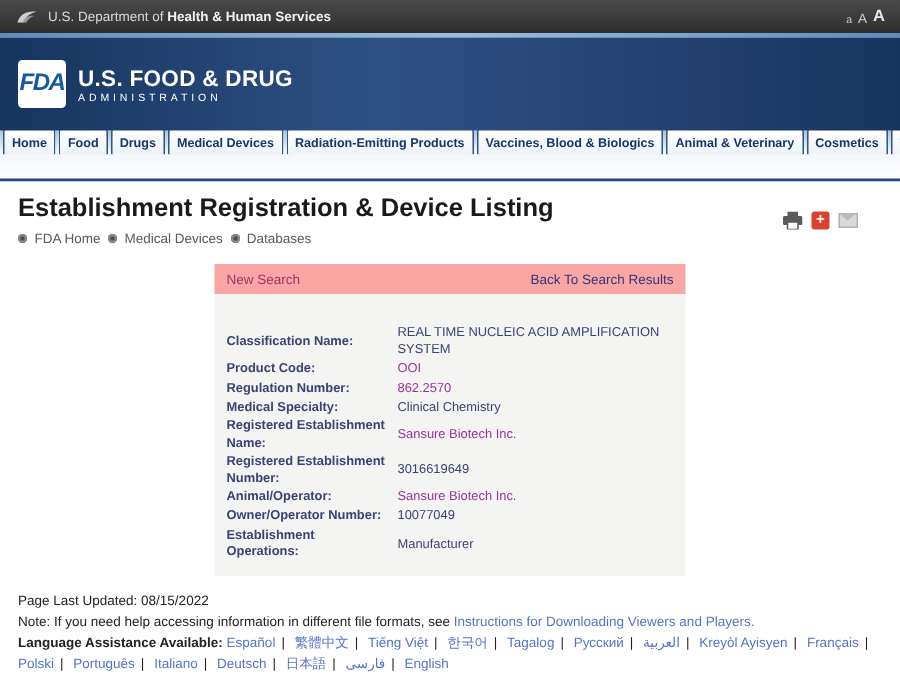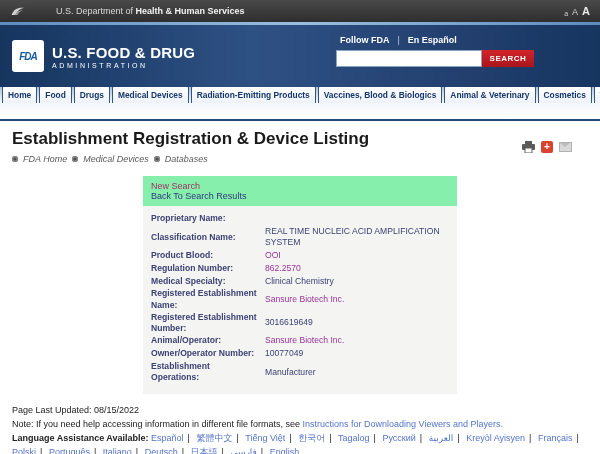--- a/index.html
+++ b/index.html
@@ -1,57 +1,57 @@
 <!DOCTYPE html>
 <html><head>
 <meta charset="utf-8">
 <style>
   * { margin:0; padding:0; box-sizing:border-box; }
   html,body { width:600px; height:454px; overflow:hidden; }
   body { font-family:"Liberation Sans", sans-serif; display:flex; flex-direction:column; background:#fff; }
 
   
-  .govbar { height:22px; background:linear-gradient(#4a4a4a,#2e2e2e); display:flex; align-items:center; padding:0 10px; color:#d9d9d9; font-size:9px; flex:0 0 auto;gap:24px; }
+  .govbar { height:22px; background:linear-gradient(#4a4a4a,#2e2e2e); display:flex; align-items:center; padding:0 10px; color:#d9d9d9; font-size:9px; flex:0 0 auto; }
   .govbar .eagle { width:16px; height:14px; margin-right:6px; }
   .govbar b { color:#f2f2f2; }
   .fontsize { margin-left:auto; display:flex; align-items:flex-end; gap:4px; color:#cfcfcf; }
   .fz-s { font-size:7px; } .fz-m { font-size:9px; } .fz-l { font-size:11px; font-weight:bold; color:#e8e8e8; }
 
   
   .hdr-strip { height:3px; background:linear-gradient(90deg,#5d8cc0,#9bbedf 50%,#5d8cc0); flex:0 0 auto; }
   .header { height:62px; background:linear-gradient(90deg,#16355f,#2e5184 42%,#223f6e 78%,#16355f); display:flex; align-items:center; padding:0 12px; flex:0 0 auto; position:relative; }
-  .fda-logo { width:32px; height:32px; background:#fff; border-radius:3px; display:flex; align-items:center; justify-content:center; color:#145a9e; font-weight:bold; font-size:10px; font-style:italic; letter-spacing:-1px; }
+  .fda-logo { width:32px; height:32px; background:#fff; border-radius:3px; display:flex; align-items:center; justify-content:center; color:#145a9e; font-weight:bold; font-size:16px; font-style:italic; letter-spacing:-1px; }
   .brand { margin-left:8px; color:#fff; }
   .brand .l1 { font-size:15px; font-weight:bold; letter-spacing:.2px; }
   .brand .l2 { font-size:7px; letter-spacing:2.6px; margin-top:1px; }
   .hdr-right { position:absolute; right:34px; top:10px; width:230px; }
   .hdr-links { display:flex; justify-content:flex-start; color:#fff; font-size:9px; font-weight:bold; margin-bottom:5px; margin-left:4px; }
   .hdr-links span[data-name="follow-fda-link"]::after { content:"|"; color:#b9cbe2; font-weight:normal; margin:0 8px; }
   .searchrow { display:flex; }
   .searchrow input { width:146px; height:17px; border:1px solid #8aa3c0; font-size:9px; padding:0 3px; }
   .search-btn { height:17px; width:52px; background:linear-gradient(#d3232a,#a8161c); color:#fff; border:none; font-size:8px; font-weight:bold; letter-spacing:.5px; cursor:pointer; }
 
   
   .nav { height:23px; background:linear-gradient(#a9c3dc, #f2f6fa 45%, #ffffff); border-bottom:2px solid #24497c; display:flex; align-items:flex-end; padding:16px 2px; gap:2px; flex:0 0 auto; }
   .tab { background:linear-gradient(#ffffff,#eef2f7); border:1px solid #33547f; border-bottom:none; border-radius:3px 3px 0 0; color:#15376b; font-size:8.4px; font-weight:bold; padding:4px 5px 3px; white-space:nowrap; cursor:pointer; }
 
   
   .main { flex:1 1 auto; background:#fff; position:relative; padding-top:8px; }
   .page-title { font-size:17px; font-weight:bold; color:#1a1a1a; margin-left:12px; }
-  .breadcrumb { display:flex; align-items:center; gap:5px; margin:5px 0 0 12px; font-size:9px; color:#5a5a5a;font-style:italic; }
+  .breadcrumb { display:flex; align-items:center; gap:5px; margin:5px 0 0 12px; font-size:9px; color:#5a5a5a; }
   .crumb-dot { width:6px; height:6px; border-radius:50%; background:#4d4d4d; box-shadow:inset 0 0 0 1.5px #8a8a8a; }
   .title-icons { position:absolute; top:20px; right:28px; display:flex; gap:6px; align-items:center; }
   .icon-print { width:13px; height:12px; }
   .icon-share { width:12px; height:12px; background:#d8432f; border-radius:2px; color:#fff; font-size:10px; font-weight:bold; line-height:12px; text-align:center; }
   .icon-mail { width:13px; height:10px; background:#d9d9d9; border:1px solid #b3b3b3; position:relative; }
   .icon-mail::after { content:""; position:absolute; left:0; top:0; border-left:5.5px solid transparent; border-right:5.5px solid transparent; border-top:4px solid #bcbcbc; }
 
   
   .panel { width:314px; margin:12px auto 0; font-size:8.6px; }
-  .panel-head { background:#86efac; display:flex; justify-content:space-between; padding:5px 8px; font-size:9px;flex-direction:column; }
+  .panel-head { background:#fca5a5; display:flex; justify-content:space-between; padding:5px 8px; font-size:9px; }
   .new-search { color:#a03366; cursor:pointer; }
   .back-link { color:#31377f; cursor:pointer; }
   .panel-body { background:#f4f4f2; padding:7px 8px 10px; }
   .prow { display:flex; align-items:center; margin-bottom:1px; min-height:12px; }
   .plabel { width:114px; flex:0 0 auto; font-weight:bold; color:#3c4273; line-height:1.3; padding-right:6px; }
   .pvalue { color:#3c4273; line-height:1.3; }
   .pvalue.lnk { color:#9a339a; cursor:pointer; }
 
   
   .footnotes { margin:10px 12px 0; font-size:9px; color:#222; line-height:1.55; }
@@ -74,30 +74,20 @@
     <span class="fz-l" data-name="font-size-large-button">A</span>
   </span>
 </div>
 
 <div class="hdr-strip" data-name="header-accent-strip"></div>
 <div class="header" data-name="fda-header">
   <div class="fda-logo" data-name="fda-logo">FDA</div>
   <div class="brand" data-name="fda-brand">
     <div class="l1" data-name="brand-line1">U.S. FOOD &amp; DRUG</div>
     <div class="l2" data-name="brand-line2">ADMINISTRATION</div>
-  </div>
-  <div class="hdr-right" data-name="header-right">
-    <div class="hdr-links" data-name="header-links">
-      <span data-name="follow-fda-link">Follow FDA</span>
-      <span data-name="en-espanol-link">En Español</span>
-    </div>
-    <div class="searchrow" data-name="header-search">
-      <input type="text" data-name="header-search-input" value="" style="">
-      <button class="search-btn" data-name="header-search-button">SEARCH</button>
-    </div>
   </div>
 </div>
 
 <div class="nav" data-name="main-nav">
   <span class="tab" data-name="nav-tab-home">Home</span>
   <span class="tab" data-name="nav-tab-food">Food</span>
   <span class="tab" data-name="nav-tab-drugs">Drugs</span>
   <span class="tab" data-name="nav-tab-medical-devices">Medical Devices</span>
   <span class="tab" data-name="nav-tab-radiation-emitting-products">Radiation-Emitting Products</span>
   <span class="tab" data-name="nav-tab-vaccines-blood-biologics">Vaccines, Blood &amp; Biologics</span>
@@ -127,28 +117,27 @@
     <span class="icon-mail" data-name="email-icon"></span>
   </div>
 
   <div class="panel" data-name="results-panel">
     <div class="panel-head" data-name="results-panel-header">
       <span class="new-search" data-name="new-search-link">New Search</span>
       <span class="back-link" data-name="back-to-search-results-link">Back To Search Results</span>
     </div>
     <div class="panel-body" data-name="results-panel-body">
       <div class="prow" data-name="table-row">
-          <span class="plabel" data-name="row-label">Proprietary Name:</span>
         </div>
       <div class="prow" data-name="table-row">
           <span class="plabel" data-name="row-label">Classification Name:</span>
           <span class="pvalue" data-name="classification-name-value">REAL TIME NUCLEIC ACID AMPLIFICATION SYSTEM</span>
         </div>
       <div class="prow" data-name="table-row">
-          <span class="plabel" data-name="row-label">Product Blood:</span>
+          <span class="plabel" data-name="row-label">Product Code:</span>
           <span class="pvalue lnk" data-name="product-code-link">OOI</span>
         </div>
       <div class="prow" data-name="table-row">
           <span class="plabel" data-name="row-label">Regulation Number:</span>
           <span class="pvalue lnk" data-name="regulation-number-link">862.2570</span>
         </div>
       <div class="prow" data-name="table-row">
           <span class="plabel" data-name="row-label">Medical Specialty:</span>
           <span class="pvalue" data-name="medical-specialty-value">Clinical Chemistry</span>
         </div>

